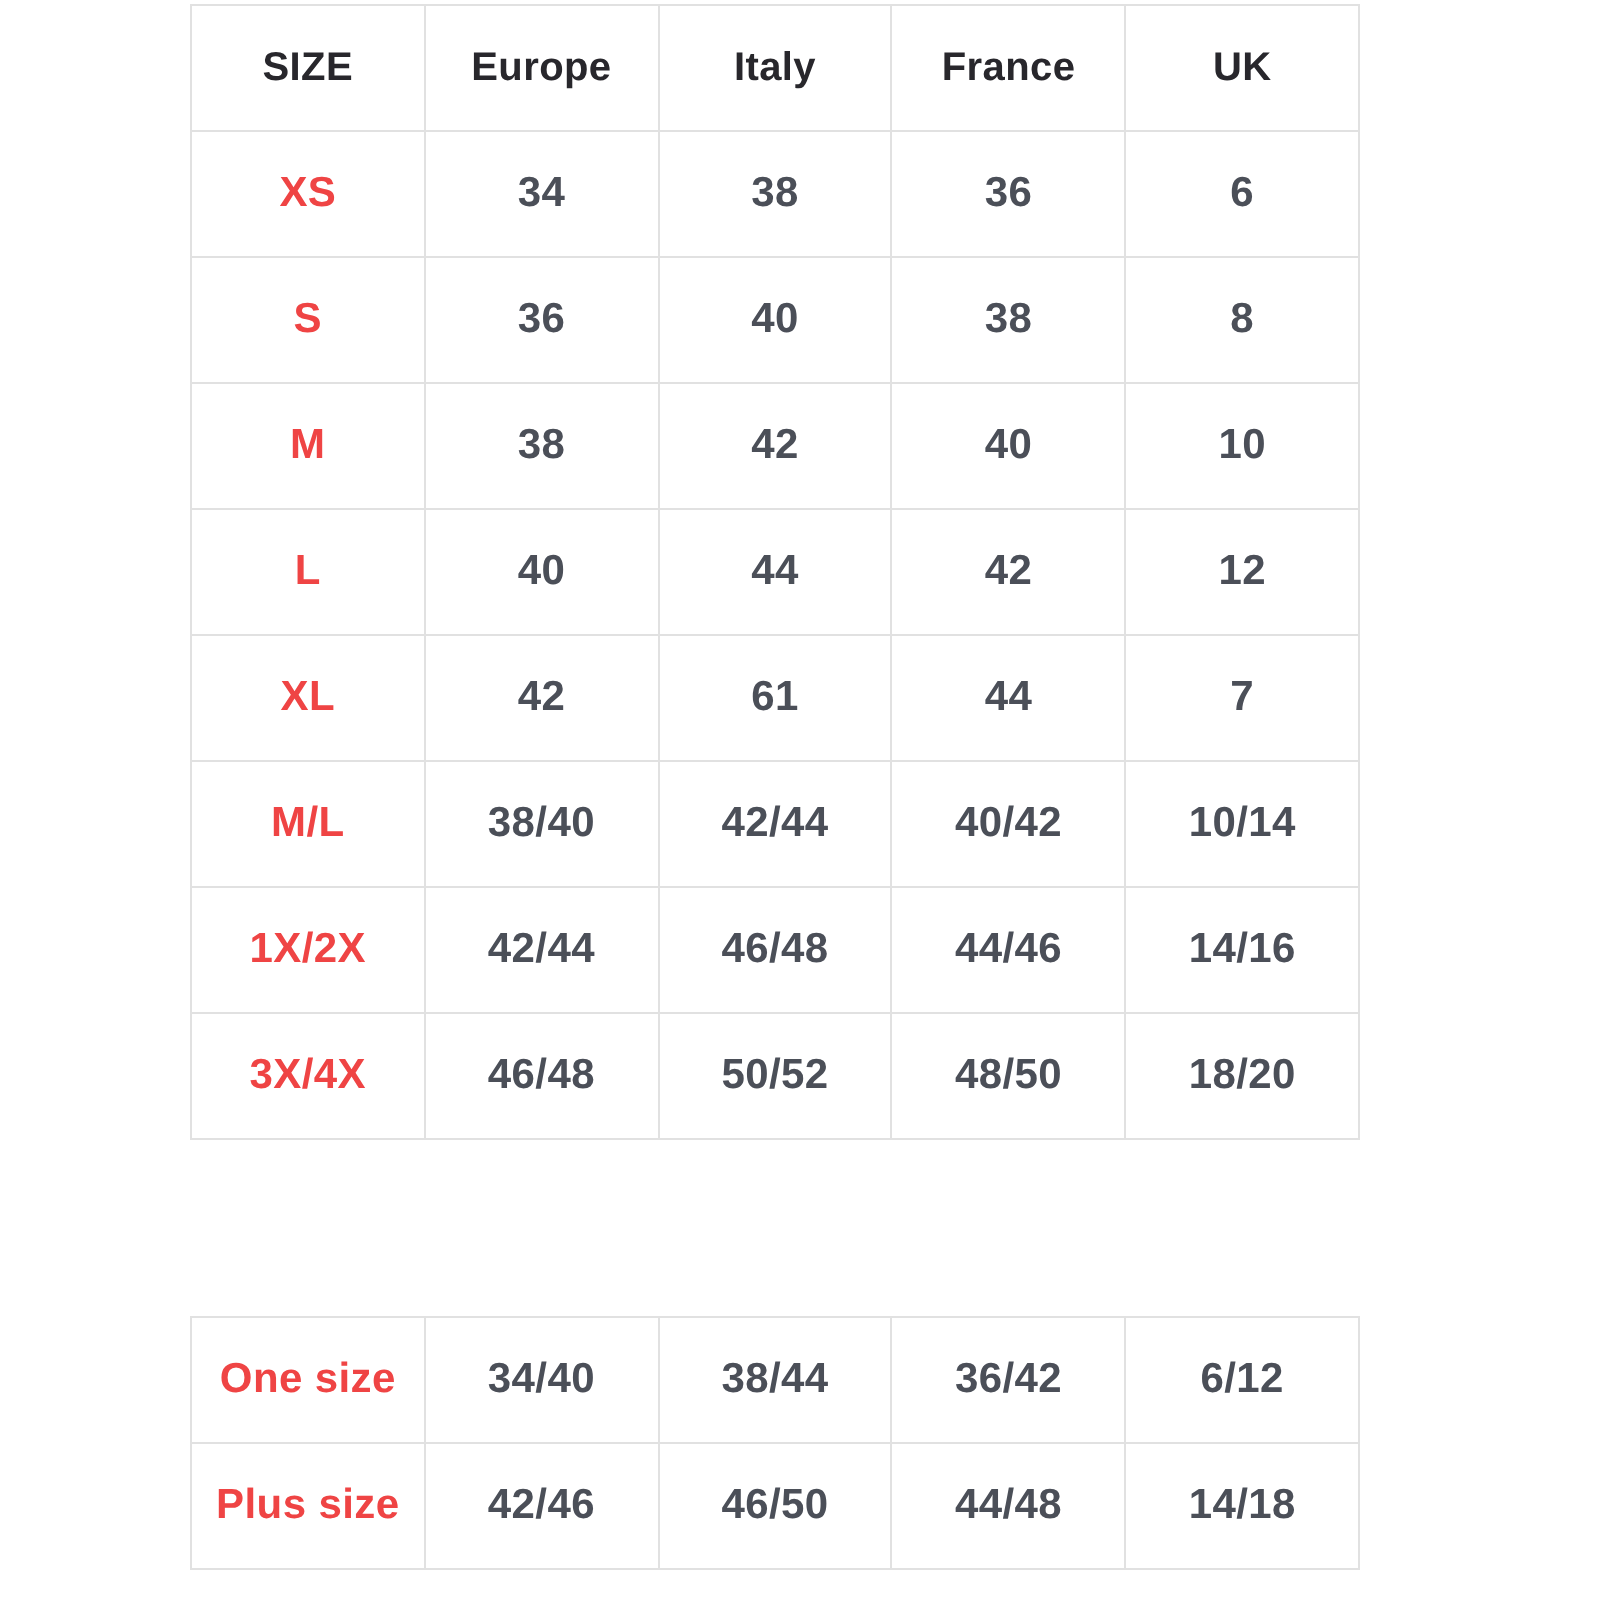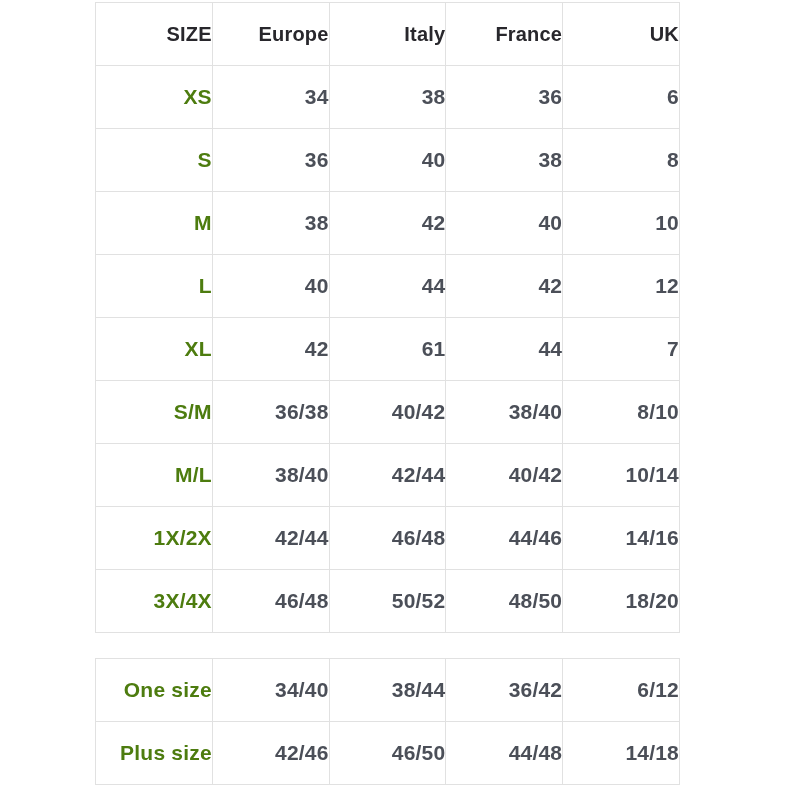--- a/index.html
+++ b/index.html
@@ -23,33 +23,33 @@
     table-layout: fixed;
     background: #ffffff;
   }
   #main-table { top: 2px; }
   #extra-table { top: 658px; }
   table.size-table th,
   table.size-table td {
     border: 1px solid #e1e1e1;
     height: 62px;
     padding: 0;
-    text-align: right;
+    text-align: center;
     vertical-align: middle;
     font-size: 21px;
     letter-spacing: 0.2px;
   }
   table.size-table th {
     font-weight: 700;
     color: #28272c;
     font-size: 20px;
   }
   td.size-label {
     font-weight: 700;
-    color: #4d7c0f;
+    color: #ef4444;
     font-size: 20px;
   }
   td.size-value {
     font-weight: 700;
     color: #4b4f58;
   }
 </style>
 </head>
 <body>
 
@@ -95,27 +95,20 @@
           <td class="size-value">12</td>
         </tr>
         <tr>
           <td class="size-label">XL</td>
           <td class="size-value">42</td>
           <td class="size-value">61</td>
           <td class="size-value">44</td>
           <td class="size-value">7</td>
         </tr>
         <tr>
-          <td class="size-label">S/M</td>
-          <td class="size-value">36/38</td>
-          <td class="size-value">40/42</td>
-          <td class="size-value">38/40</td>
-          <td class="size-value">8/10</td>
-        </tr>
-        <tr>
           <td class="size-label">M/L</td>
           <td class="size-value">38/40</td>
           <td class="size-value">42/44</td>
           <td class="size-value">40/42</td>
           <td class="size-value">10/14</td>
         </tr>
         <tr>
           <td class="size-label">1X/2X</td>
           <td class="size-value">42/44</td>
           <td class="size-value">46/48</td>

